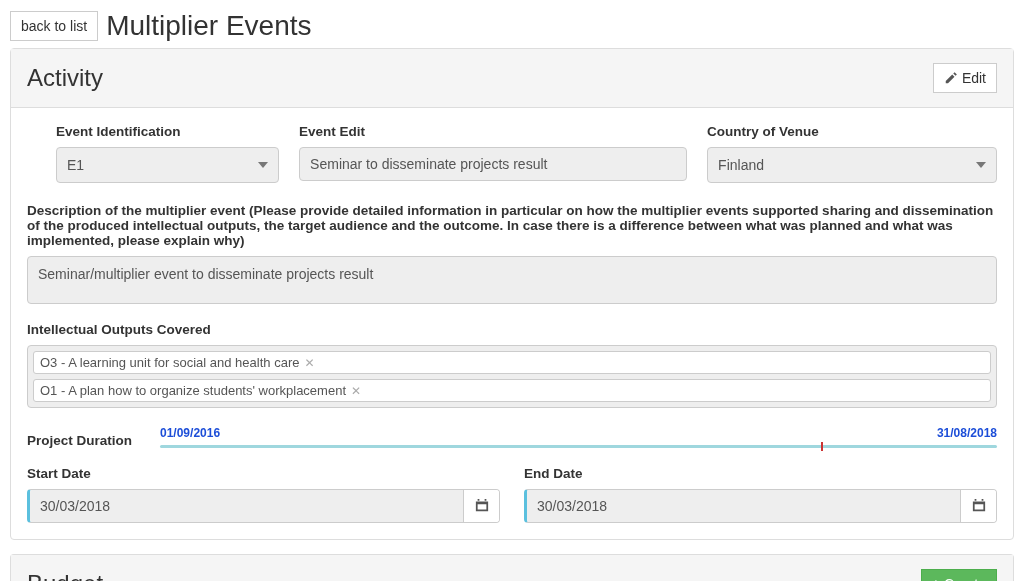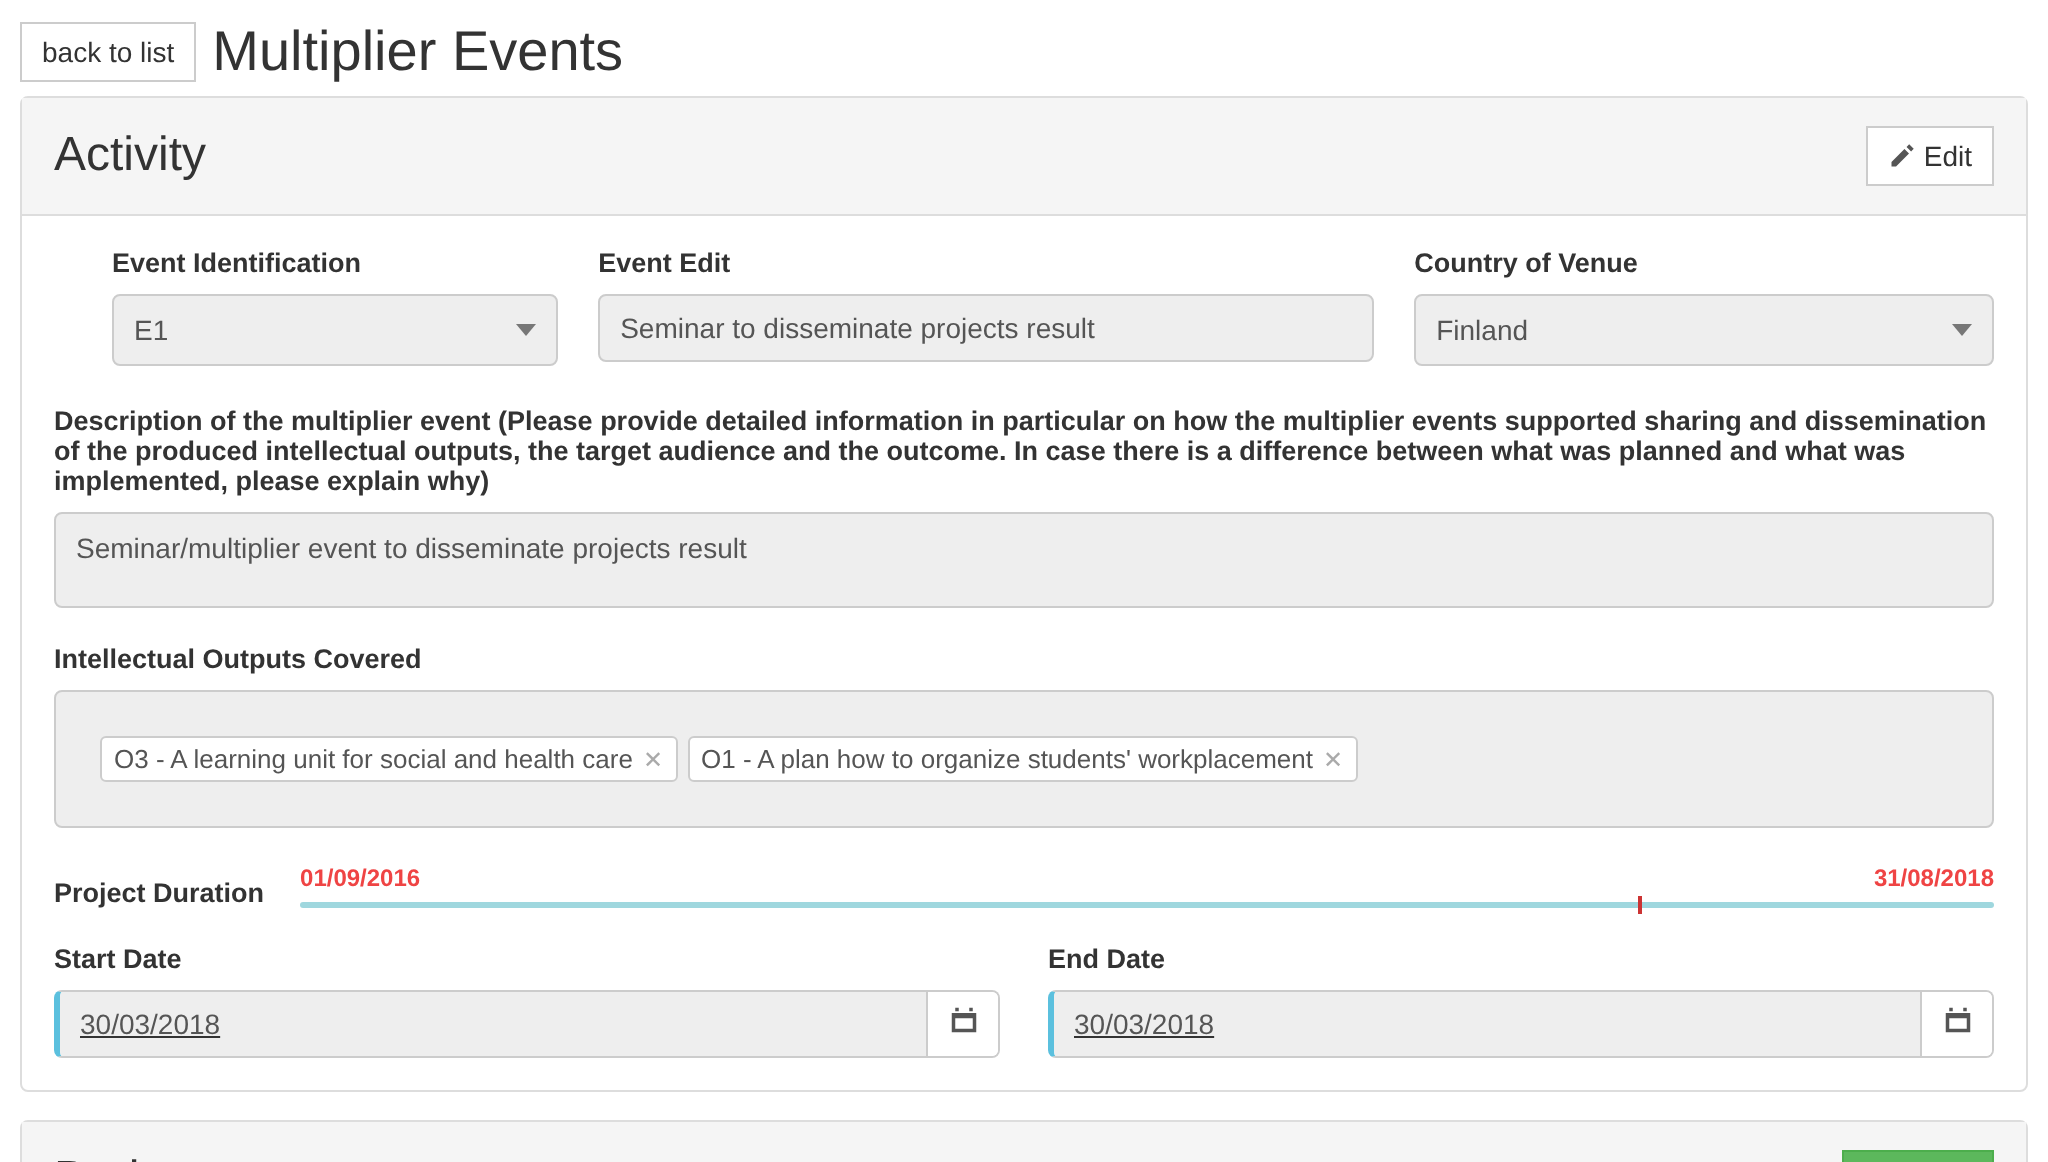--- a/index.html
+++ b/index.html
@@ -86,45 +86,46 @@
     gap: 48px;
   }
   .textarea {
     min-height: 48px;
     line-height: 1.4;
   }
   .tags-box {
     border: 1px solid #ccc;
     border-radius: 4px;
     background: #eee;
-    padding: 22px;
+    padding: 5px;
     display: flex;
     gap: 5px;
     flex-wrap: wrap;
+    flex-direction: column;
   }
   .tag {
     background: #fff;
     border: 1px solid #ccc;
     border-radius: 3px;
     padding: 3px 6px;
     font-size: 13px;
     color: #555;
     display: inline-flex;
     align-items: center;
     gap: 5px;
   }
   .tag-remove {
     color: #aaa;
     cursor: pointer;
     font-size: 12px;
   }
   .duration-row {
     display: flex;
     align-items: center;
-    gap: 18px;
+    gap: 28px;
     margin: 20px 0 14px 0;
   }
   .duration-label {
     font-weight: 700;
     font-size: 13.5px;
     white-space: nowrap;
   }
   .timeline-wrap {
     flex: 1;
     position: relative;
@@ -132,21 +133,21 @@
   }
   .timeline-dates {
     position: absolute;
     top: -2px;
     left: 0;
     right: 0;
     display: flex;
     justify-content: space-between;
     font-size: 12px;
     font-weight: 700;
-    color: #ef4444;
+    color: #1d4ed8;
   }
   .timeline-bar {
     position: absolute;
     bottom: 4px;
     left: 0;
     right: 0;
     height: 3px;
     background: #9fd7de;
     border-radius: 2px;
   }
@@ -162,21 +163,20 @@
     display: flex;
     gap: 24px;
   }
   .date-col { flex: 1; }
   .date-input-group {
     display: flex;
     border: 1px solid #ccc;
     border-radius: 4px;
     overflow: hidden;
     border-left: 3px solid #5bc0de;
-    text-decoration: underline;
   }
   .date-input {
     flex: 1;
     border: none;
     background: #eee;
     padding: 8px 10px;
     font-size: 14px;
     color: #555;
     outline: none;
   }

